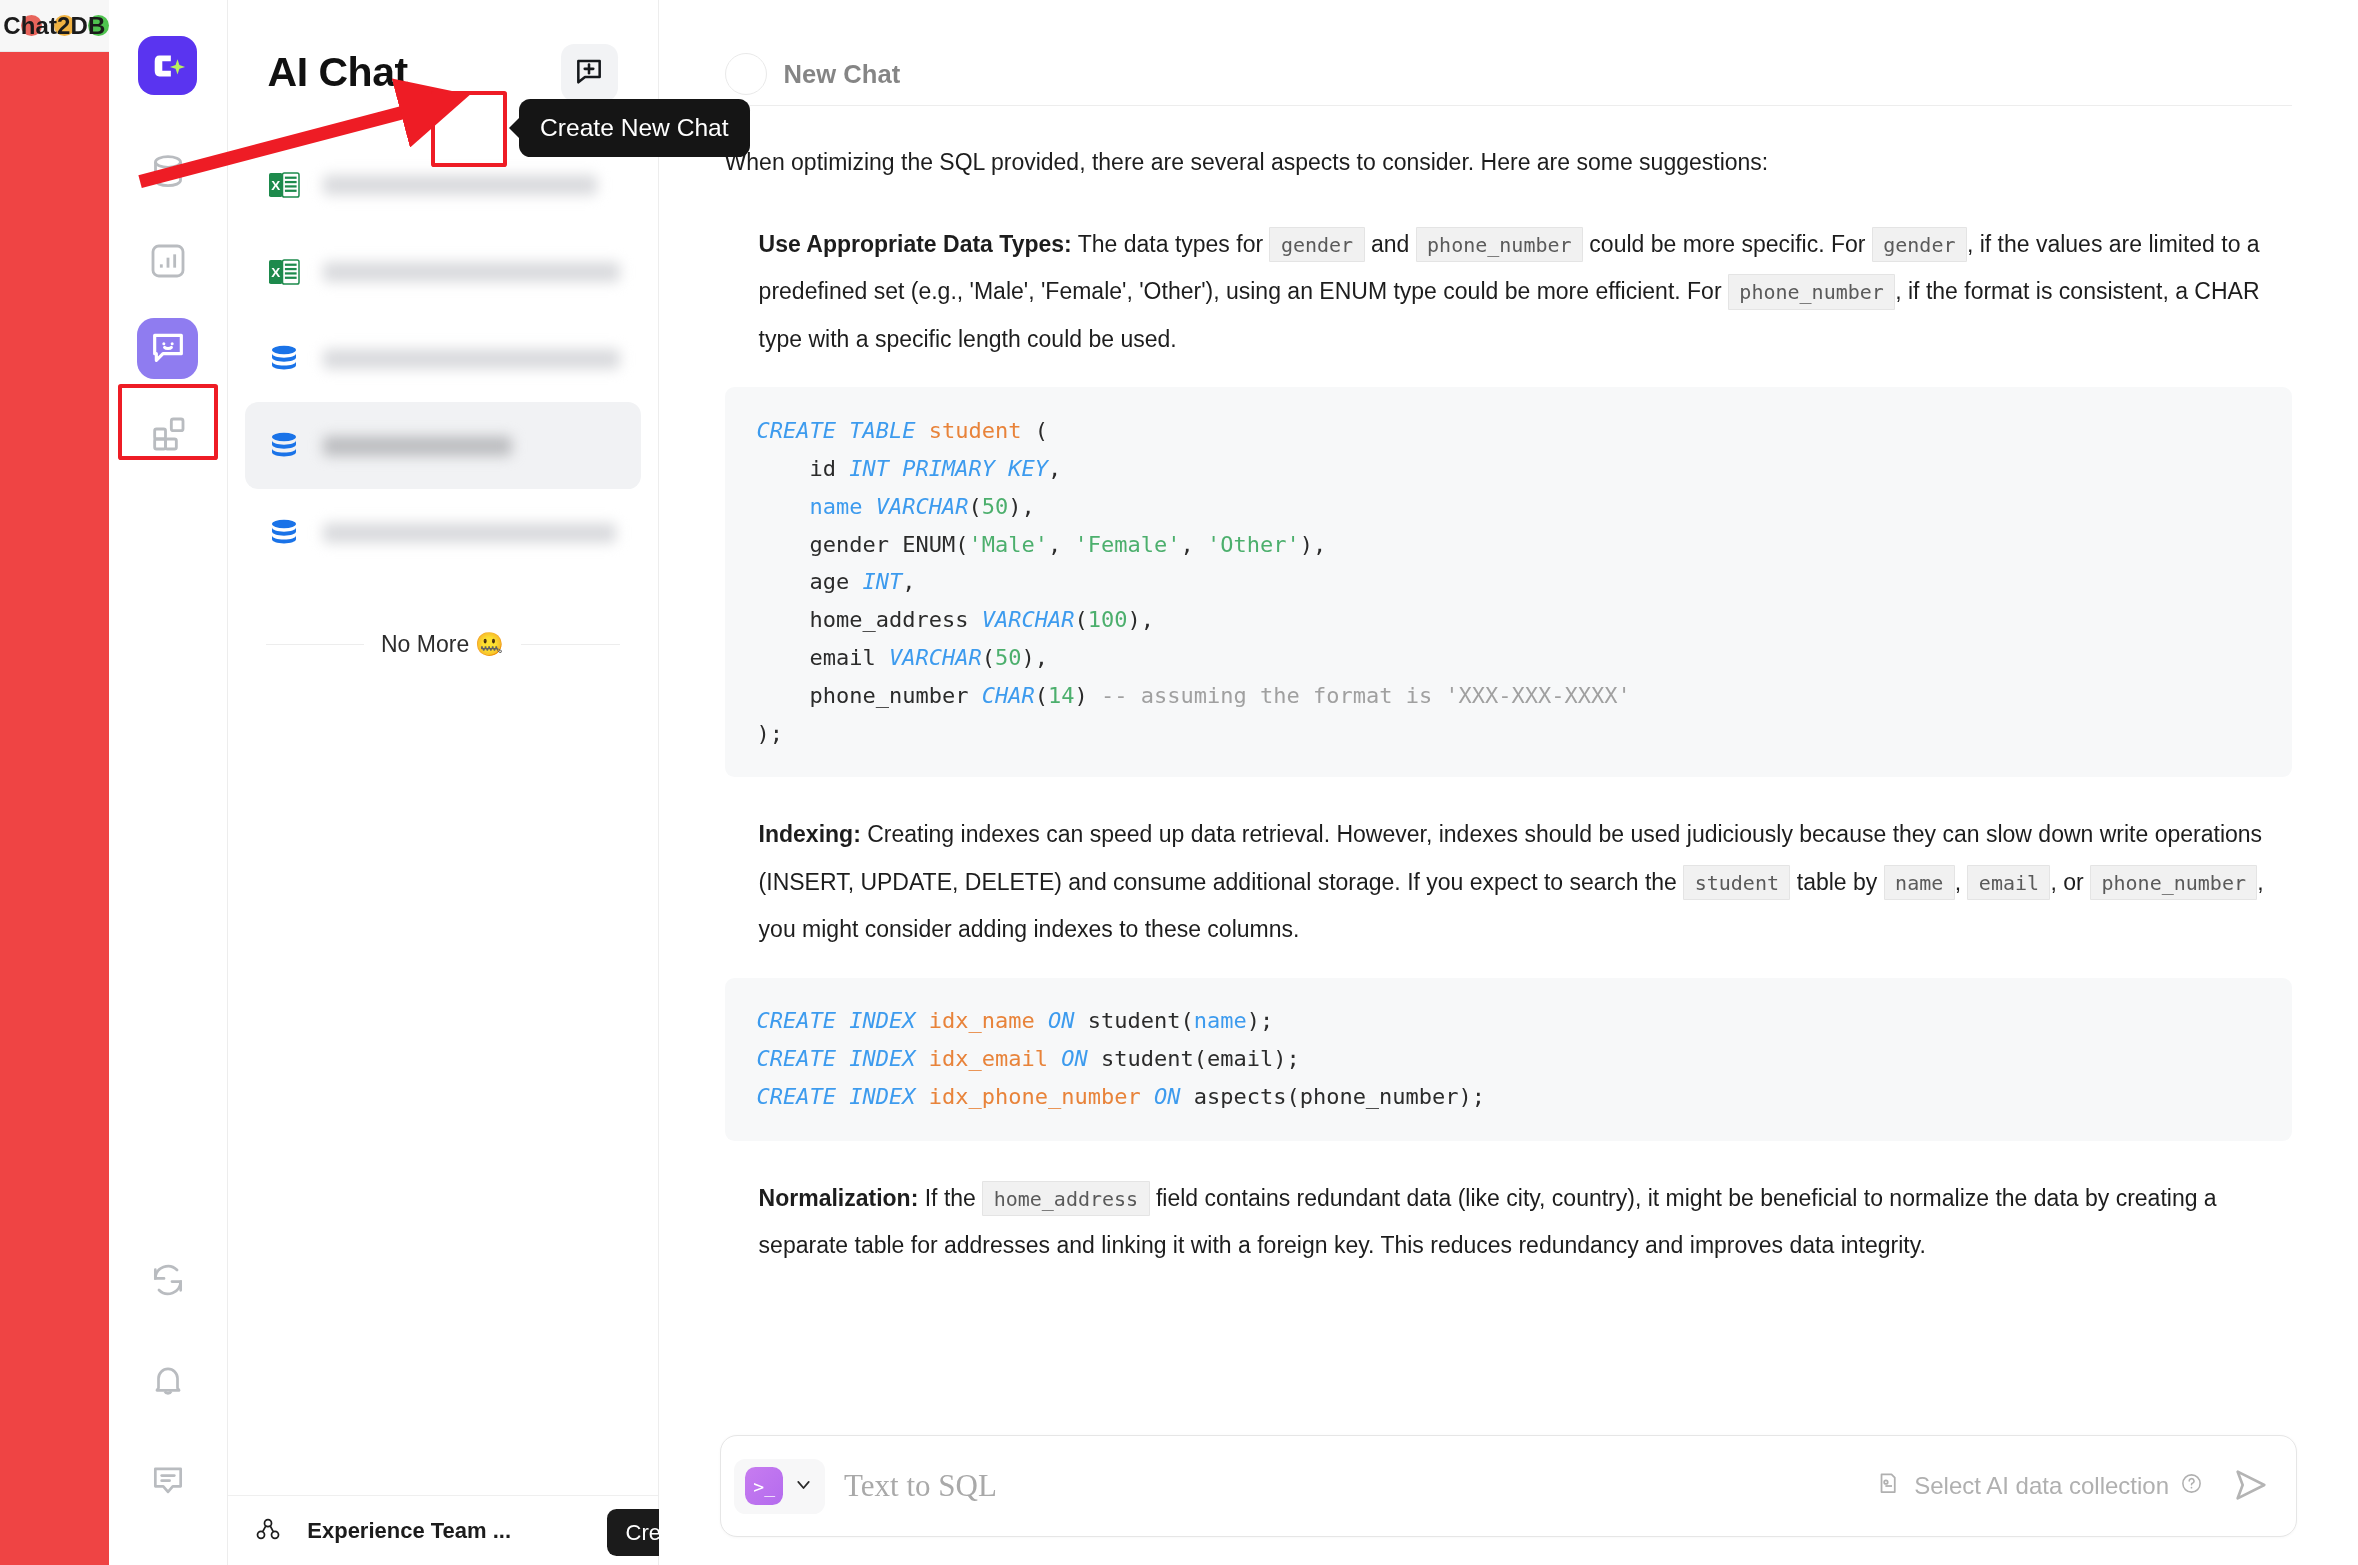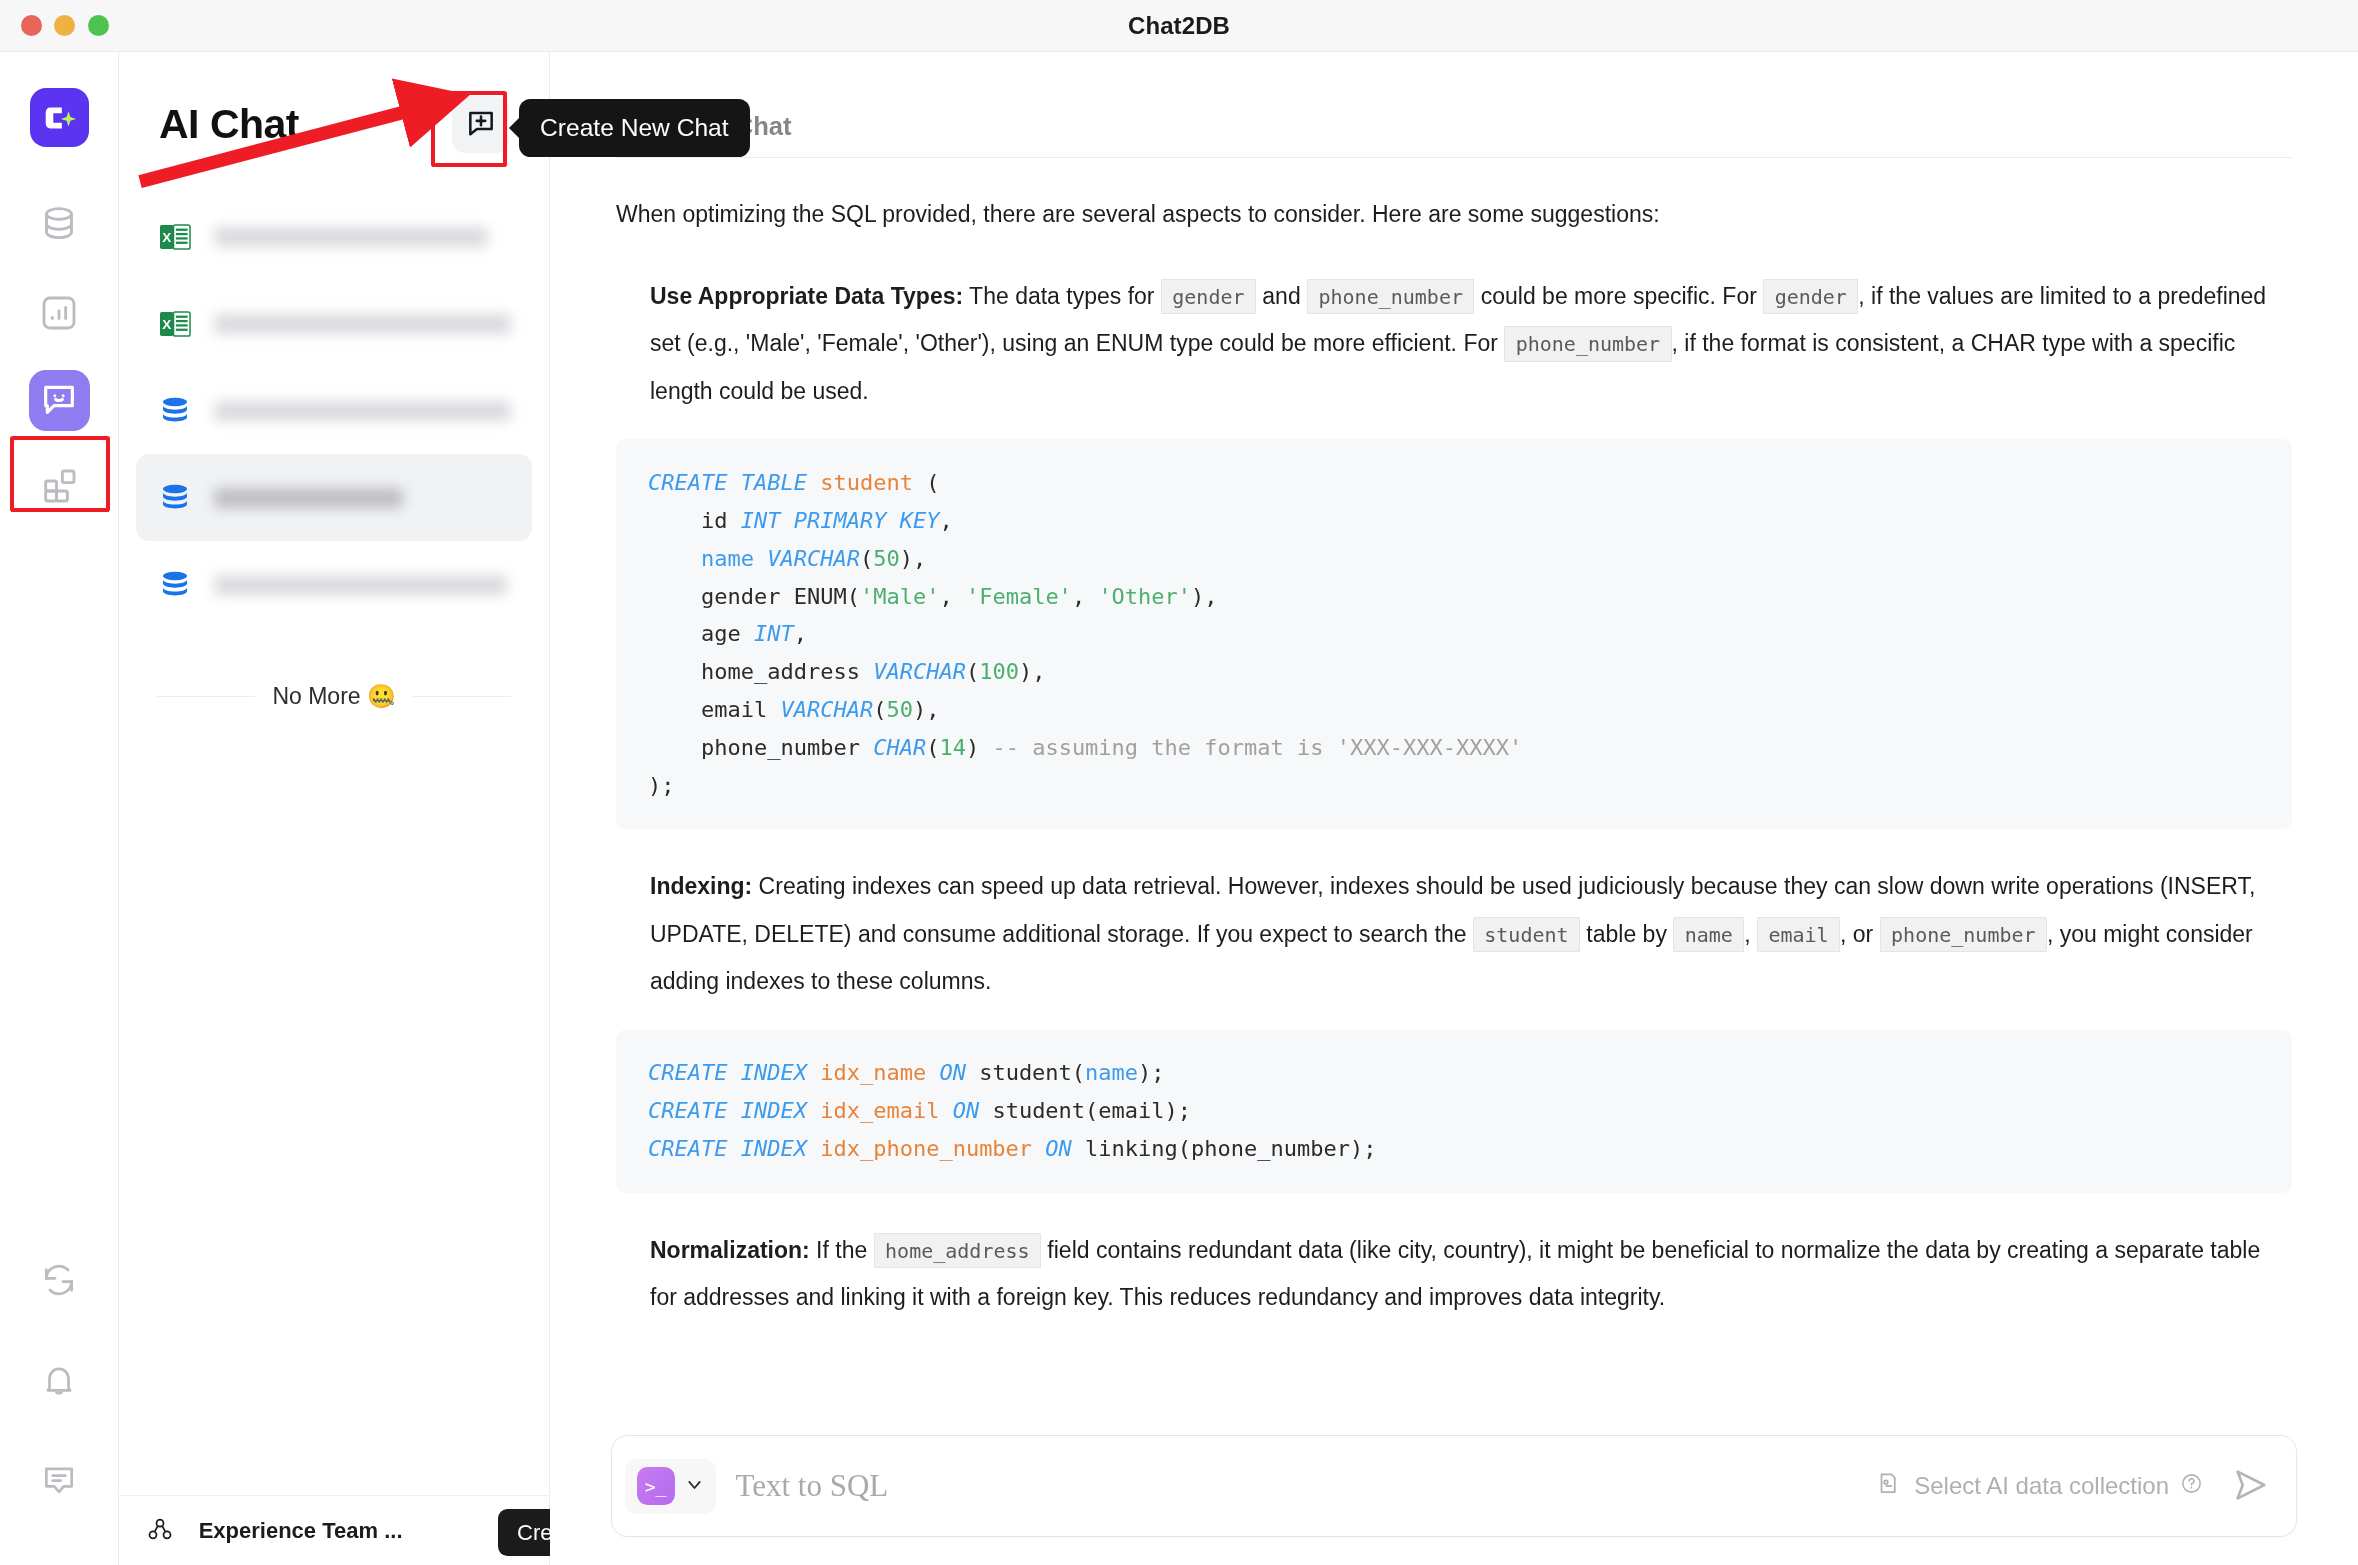--- a/index.html
+++ b/index.html
@@ -5,21 +5,21 @@
   * { box-sizing: border-box; margin: 0; padding: 0; }
   html, body {
     width: 2358px; height: 1565px;
     font-family: "Liberation Sans", sans-serif;
     background: #ffffff;
     overflow: hidden;
   }
   .app {
     position: relative;
     width: 2358px; height: 1565px;
-    display: flex; flex-direction: column;
+    display: flex; flex-direction: row;
     background: #ef4444;
   }
 
   
   .titlebar {
     height: 52px; min-height: 52px;
     background: #f7f7f7;
     border-bottom: 0.9px solid #e9e9e9;
     display: flex; align-items: center;
     position: relative;
@@ -486,21 +486,21 @@
 <span>    email </span><span class="kw">VARCHAR</span><span>(</span><span class="num">50</span><span>),</span>
 <span>    phone_number </span><span class="kw">CHAR</span><span>(</span><span class="num">14</span><span>) </span><span class="cmt">-- assuming the format is 'XXX-XXX-XXXX'</span>
 <span>);</span></pre>
 
         <p class="para indent">
           <span class="bold">Indexing:</span><span> Creating indexes can speed up data retrieval. However, indexes should be used judiciously because they can slow down write operations (INSERT, UPDATE, DELETE) and consume additional storage. If you expect to search the </span><code class="inl">student</code><span> table by </span><code class="inl">name</code><span>, </span><code class="inl">email</code><span>, or </span><code class="inl">phone_number</code><span>, you might consider adding indexes to these columns.</span>
         </p>
 
         <pre class="code" id="cb2"><span class="kw">CREATE INDEX </span><span class="tbl">idx_name</span><span class="kw"> ON </span><span>student(</span><span class="col">name</span><span>);</span>
 <span class="kw">CREATE INDEX </span><span class="tbl">idx_email</span><span class="kw"> ON </span><span>student(email);</span>
-<span class="kw">CREATE INDEX </span><span class="tbl">idx_phone_number</span><span class="kw"> ON </span><span>linking(phone_number);</span></pre>
+<span class="kw">CREATE INDEX </span><span class="tbl">idx_phone_number</span><span class="kw"> ON </span><span>aspects(phone_number);</span></pre>
 
         <p class="para indent">
           <span class="bold">Normalization:</span><span> If the </span><code class="inl">home_address</code><span> field contains redundant data (like city, country), it might be beneficial to normalize the data by creating a separate table for addresses and linking it with a foreign key. This reduces redundancy and improves data integrity.</span>
         </p>
       </div>
 
       <div class="composer-wrap">
         <div class="composer">
           <div class="mode-chip">
             <span class="mode-ico">&gt;_</span>

